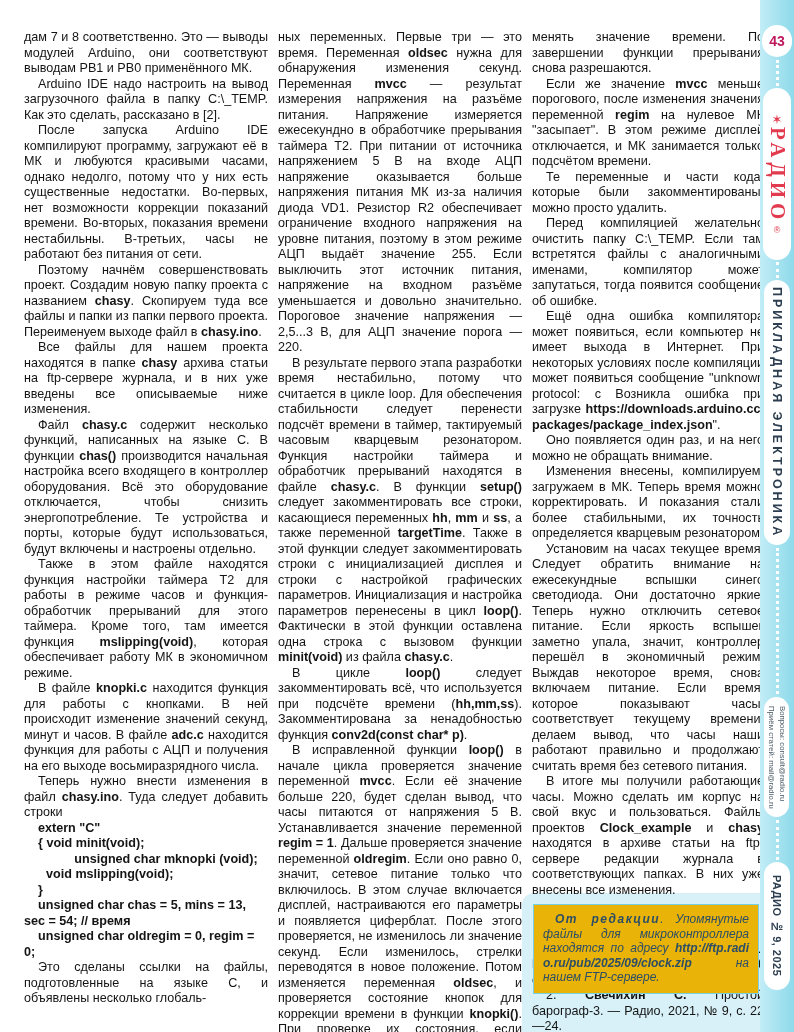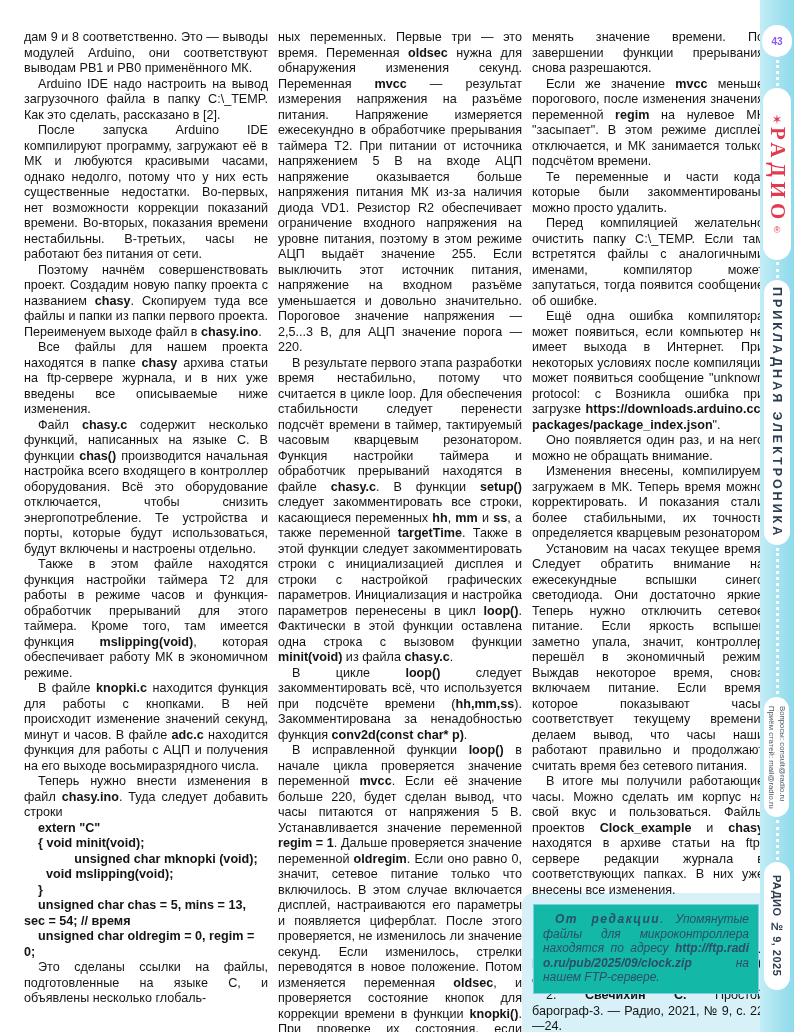--- a/index.html
+++ b/index.html
@@ -19,33 +19,33 @@
   .heading { text-align:center; text-indent:0; margin:16px 0 12px; letter-spacing:.6px; }
   .para b { font-weight:bold; }
   .u { overflow-wrap:anywhere; word-break:break-all; }
 
   
   .corner-tint { position:absolute; left:522px; top:893px; width:272px; height:139px;
     background:#d8f1f8; border-top-left-radius:12px; }
 
   
   .note-box { position:absolute; left:533px; top:904px; width:226px;
-    background:#14b8a6; border:1px solid #79cfe2; padding:7px 9px 8px 9px; }
+    background:#eab308; border:1px solid #79cfe2; padding:7px 9px 8px 9px; }
   .note-box .para { font-size:12px; line-height:14.6px; font-style:italic;
     color:#2c4e66; text-indent:12px; }
   .note-box .para b:first-child { letter-spacing:1.5px; }
 
   
   .sidebar { position:absolute; right:0; top:0; width:34px; height:1032px;
     background:linear-gradient(90deg,#c2edf7 0%,#a5e2ef 55%,#8edaeb 100%); }
   .cap { position:absolute; background:#fff; border-radius:15px;
     display:flex; align-items:center; justify-content:center; }
   .v { writing-mode:vertical-rl; white-space:nowrap; }
   .pagenum { right:2px; top:25px; width:30px; height:32px;
-    font-size:10px; font-weight:bold; color:#8b5cf6; border-radius:16px; }
+    font-size:14px; font-weight:bold; color:#be185d; border-radius:16px; }
   .logo-cap { right:3px; top:88px; width:28px; height:172px; flex-direction:column; }
   .logo-emblem { color:#e23a4f; font-size:13px; line-height:14px; }
   .logo-text { writing-mode:vertical-rl; color:#e23a4f; font-weight:bold;
     font-size:21px; letter-spacing:5px; font-family:"Liberation Serif", serif; }
   .logo-reg { color:#e23a4f; font-size:9px; line-height:10px; }
   .section-cap { right:4px; top:280px; width:26px; height:265px; }
   .section-text { font-weight:bold; font-size:12.5px; letter-spacing:3px; color:#2c3e50; }
   .contact-cap { right:5px; top:697px; width:25px; height:120px; }
   .contact-text { writing-mode:vertical-lr; font-size:7.8px; color:#4a5a66; line-height:11px; }
   .issue-cap { right:4px; top:862px; width:26px; height:128px; }
@@ -56,21 +56,21 @@
   .dots-c { top:548px; height:146px; }
   .dots-d { top:820px; height:40px; }
 </style>
 </head>
 <body>
 
 <div class="corner-tint"></div>
 
 <div class="content">
   <div class="col">
-      <p class="para noindent"><span>дам 9 и 8 соответственно. Это — выводы модулей Arduino, они соответствуют выводам PB1 и PB0 применённого МК.</span></p>
+      <p class="para noindent"><span>дам 7 и 8 соответственно. Это — выводы модулей Arduino, они соответствуют выводам PB1 и PB0 применённого МК.</span></p>
       <p class="para"><span>Arduino IDE надо настроить на вывод загрузочного файла в папку C:\_TEMP. Как это сделать, рассказано в [2].</span></p>
       <p class="para"><span>После запуска Arduino IDE компилируют программу, загружают её в МК и любуются красивыми часами, однако недолго, потому что у них есть существенные недостатки. Во-первых, нет возможности коррекции показаний времени. Во-вторых, показания времени нестабильны. В-третьих, часы не работают без питания от сети.</span></p>
       <p class="para"><span>Поэтому начнём совершенствовать проект. Создадим новую папку проекта с названием </span><b>chasy</b><span>. Скопируем туда все файлы и папки из папки первого проекта. Переименуем выходе файл в </span><b>chasy.ino</b><span>.</span></p>
       <p class="para"><span>Все файлы для нашем проекта находятся в папке </span><b>chasy</b><span> архива статьи на ftp-сервере журнала, и в них уже введены все описываемые ниже изменения.</span></p>
       <p class="para"><span>Файл </span><b>chasy.c</b><span> содержит несколько функций, написанных на языке С. В функции </span><b>chas()</b><span> производится начальная настройка всего входящего в контроллер оборудования. Всё это оборудование отключается, чтобы снизить энергопотребление. Те устройства и порты, которые будут использоваться, будут включены и настроены отдельно.</span></p>
       <p class="para"><span>Также в этом файле находятся функция настройки таймера Т2 для работы в режиме часов и функция-обработчик прерываний для этого таймера. Кроме того, там имеется функция </span><b>mslipping(void)</b><span>, которая обеспечивает работу МК в экономичном режиме.</span></p>
       <p class="para"><span>В файле </span><b>knopki.c</b><span> находится функция для работы с кнопками. В ней происходит изменение значений секунд, минут и часов. В файле </span><b>adc.c</b><span> находится функция для работы с АЦП и получения на его выходе восьмиразрядного числа.</span></p>
       <p class="para"><span>Теперь нужно внести изменения в файл </span><b>chasy.ino</b><span>. Туда следует добавить строки</span></p>
       <p class="para code"><span>extern "C"</span></p>
       <p class="para code"><span>{ void minit(void);</span></p>

